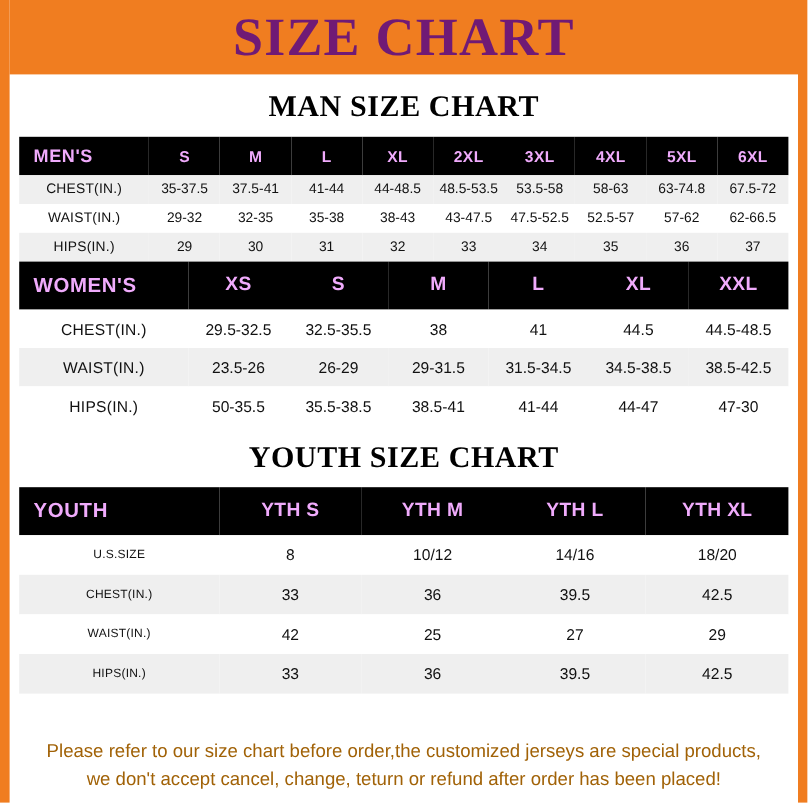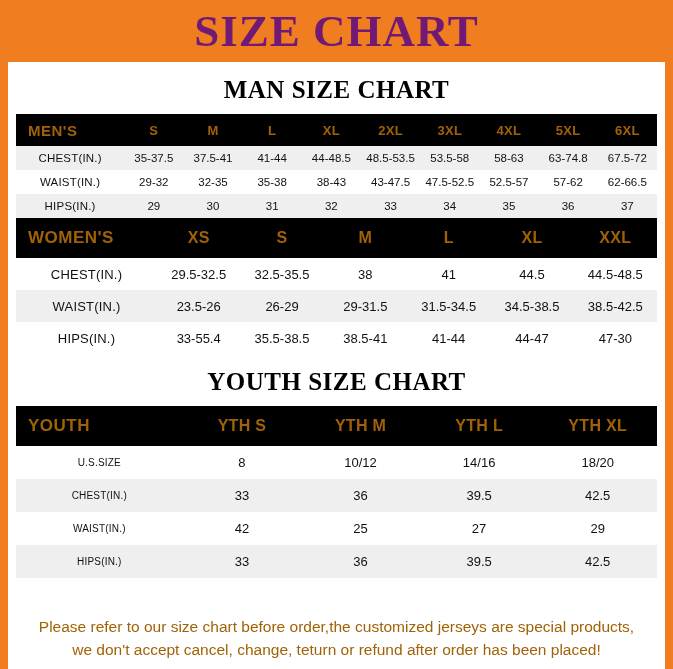--- a/index.html
+++ b/index.html
@@ -49,21 +49,21 @@
     letter-spacing: 0.5px;
     margin: 14px 0 10px 0;
   }
   table {
     border-collapse: collapse;
     width: 100%;
     table-layout: fixed;
   }
   thead th {
     background: #000000;
-    color: #a16207;
+    color: #f0abfc;
     font-size: 13px;
     font-weight: bold;
     height: 30px;
     text-align: center;
     vertical-align: middle;
     letter-spacing: 0.3px;
   }
   thead th.rowlabel {
     text-align: left;
     padding-left: 12px;
@@ -253,21 +253,21 @@
           <td class="rowlabel">WAIST(IN.)</td>
           <td>23.5-26</td>
           <td>26-29</td>
           <td>29-31.5</td>
           <td>31.5-34.5</td>
           <td>34.5-38.5</td>
           <td>38.5-42.5</td>
         </tr>
         <tr class="plain">
           <td class="rowlabel">HIPS(IN.)</td>
-          <td>33-55.4</td>
+          <td>50-35.5</td>
           <td>35.5-38.5</td>
           <td>38.5-41</td>
           <td>41-44</td>
           <td>44-47</td>
           <td>47-30</td>
         </tr>
       </tbody>
     </table>
   </div>
 

